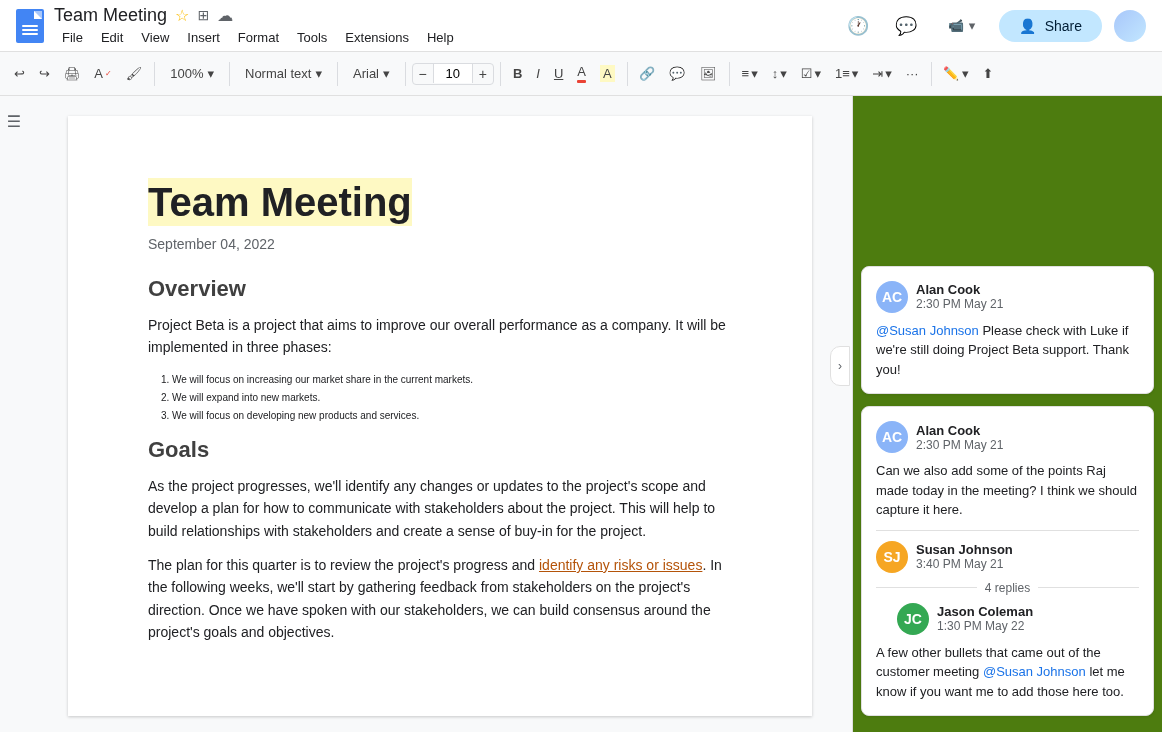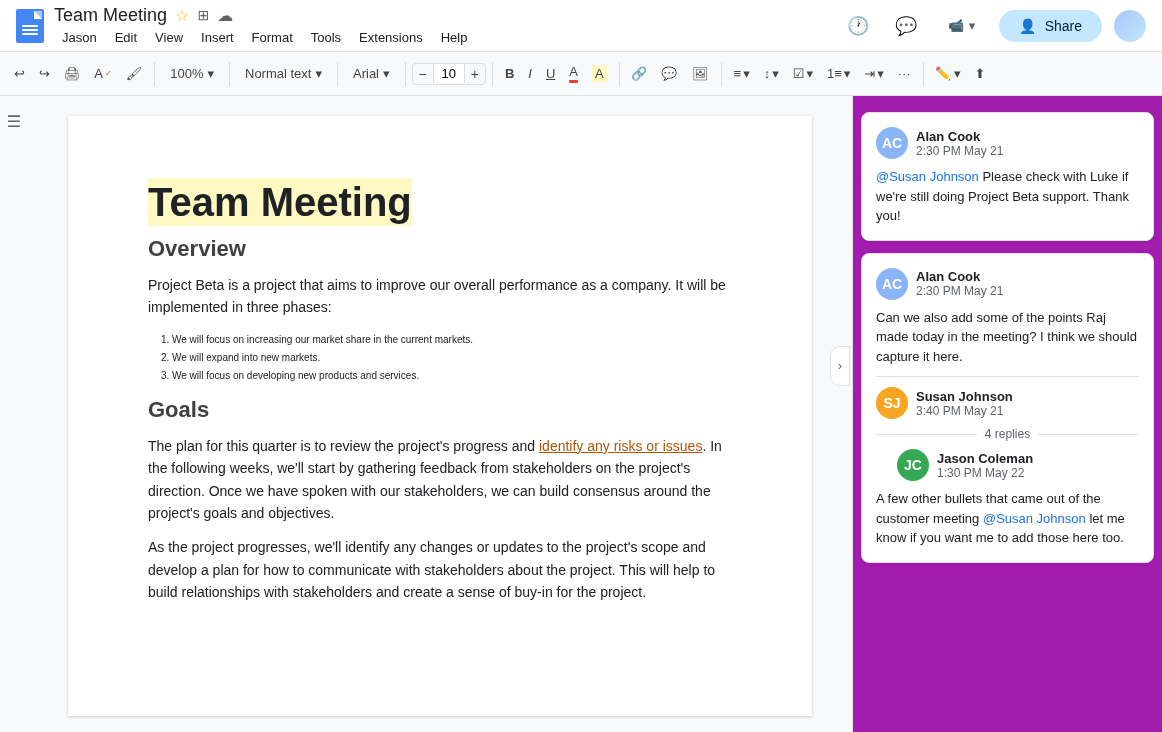--- a/index.html
+++ b/index.html
@@ -170,21 +170,21 @@
       overflow: hidden;
     }
     .font-size-btn {
       padding: 2px 6px;
       cursor: pointer;
       color: #444;
       font-size: 14px;
       background: transparent;
     }
     .font-size-input {
-      width: 32px;
+      width: 40px;
       text-align: center;
       border: none;
       border-left: 1px solid #dadce0;
       border-right: 1px solid #dadce0;
       font-size: 13px;
       padding: 2px 0;
       outline: none;
       background: #fff;
     }
 
@@ -252,27 +252,28 @@
       text-decoration: underline;
     }
     .mention-link {
       color: #1a73e8;
       cursor: pointer;
     }
 
     
     .comments-panel {
       width: 310px;
-      background: #a21caf;
+      background: #4d7c0f;
       border-left: 1px solid #e0e0e0;
       overflow-y: auto;
       padding: 16px 8px;
       display: flex;
       flex-direction: column;
       gap: 12px;
+      justify-content: flex-end;
     }
     .comment-card {
       background: #fff;
       border: 1px solid #e0e0e0;
       border-radius: 8px;
       padding: 14px;
       box-shadow: 0 1px 3px rgba(0,0,0,0.1);
     }
     .comment-header {
       display: flex;
@@ -380,21 +381,21 @@
     </div>
   </div>
   <div class="title-section">
     <div class="title-top">
       <span class="doc-title">Team Meeting</span>
       <span class="title-icon">☆</span>
       <span class="cloud-icon" style="font-size:14px;">⊞</span>
       <span class="cloud-icon" style="font-size:16px;">☁</span>
     </div>
     <div class="menu-bar">
-      <span class="menu-item">Jason</span>
+      <span class="menu-item">File</span>
       <span class="menu-item">Edit</span>
       <span class="menu-item">View</span>
       <span class="menu-item">Insert</span>
       <span class="menu-item">Format</span>
       <span class="menu-item">Tools</span>
       <span class="menu-item">Extensions</span>
       <span class="menu-item">Help</span>
     </div>
   </div>
   <div class="title-right">
@@ -515,34 +516,35 @@
   <div style="position:relative; width:28px; background:#f8f9fa; display:flex; align-items:flex-start; padding-top:12px; justify-content:center;">
     <div class="toolbar-btn" style="font-size:16px; color:#5f6368;">☰</div>
   </div>
 
   <div class="doc-area">
     <div class="doc-page">
 
       <div style="margin-bottom: 8px;">
         <span class="doc-title-text">Team Meeting</span>
       </div>
+      <div class="doc-date">September 04, 2022</div>
 
       <div class="section-heading">Overview</div>
       <p class="doc-paragraph">Project Beta is a project that aims to improve our overall performance as a company. It will be implemented in three phases:</p>
       <ol class="doc-list">
         <li>We will focus on increasing our market share in the current markets.</li>
         <li>We will expand into new markets.</li>
         <li>We will focus on developing new products and services.</li>
       </ol>
 
       <div class="section-heading">Goals</div>
+      <p class="doc-paragraph">As the project progresses, we'll identify any changes or updates to the project's scope and develop a plan for how to communicate with stakeholders about the project. This will help to build relationships with stakeholders and create a sense of buy-in for the project.</p>
       <p class="doc-paragraph">
         <span>The plan for this quarter is to review the project's progress and </span><span class="highlight-text">identify any risks or issues</span><span>. In the following weeks, we'll start by gathering feedback from stakeholders on the project's direction. Once we have spoken with our stakeholders, we can build consensus around the project's goals and objectives.</span>
       </p>
-      <p class="doc-paragraph">As the project progresses, we'll identify any changes or updates to the project's scope and develop a plan for how to communicate with stakeholders about the project. This will help to build relationships with stakeholders and create a sense of buy-in for the project.</p>
     </div>
   </div>
 
   <div class="comments-panel">
 
     <div class="comment-card">
       <div class="comment-header">
         <div class="comment-avatar">AC</div>
         <div class="comment-meta">
           <span class="comment-author">Alan Cook</span>

